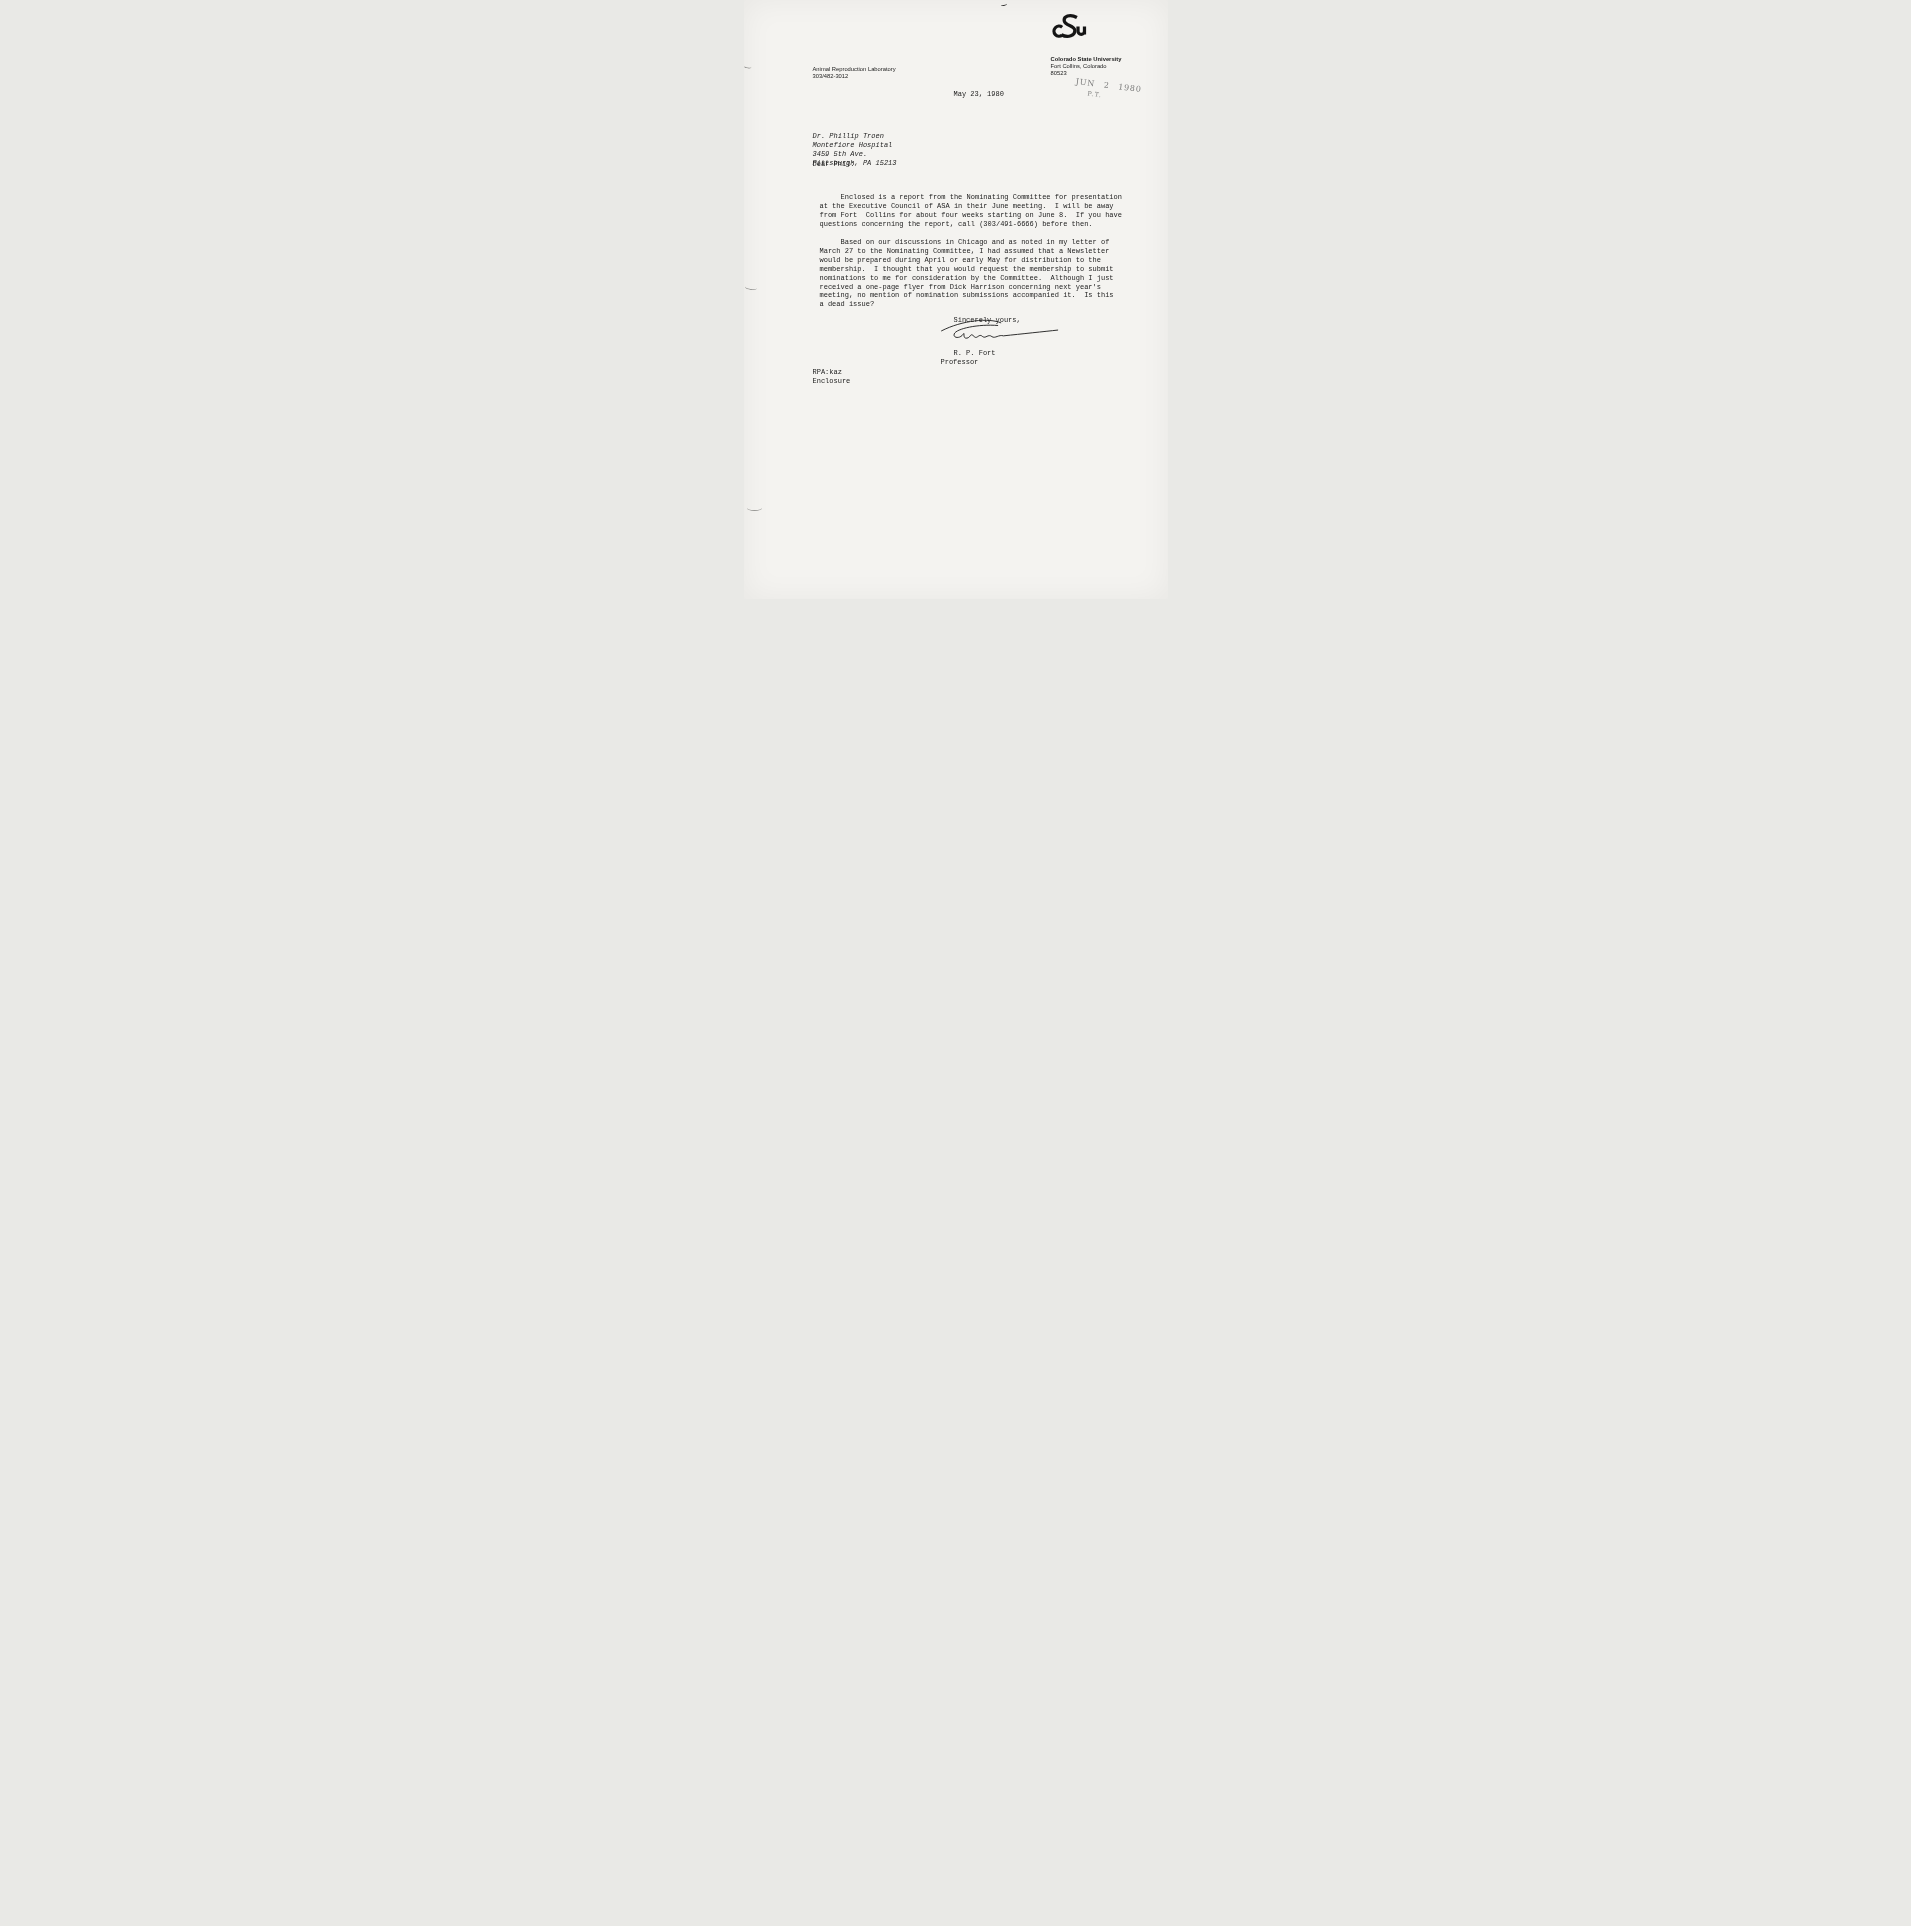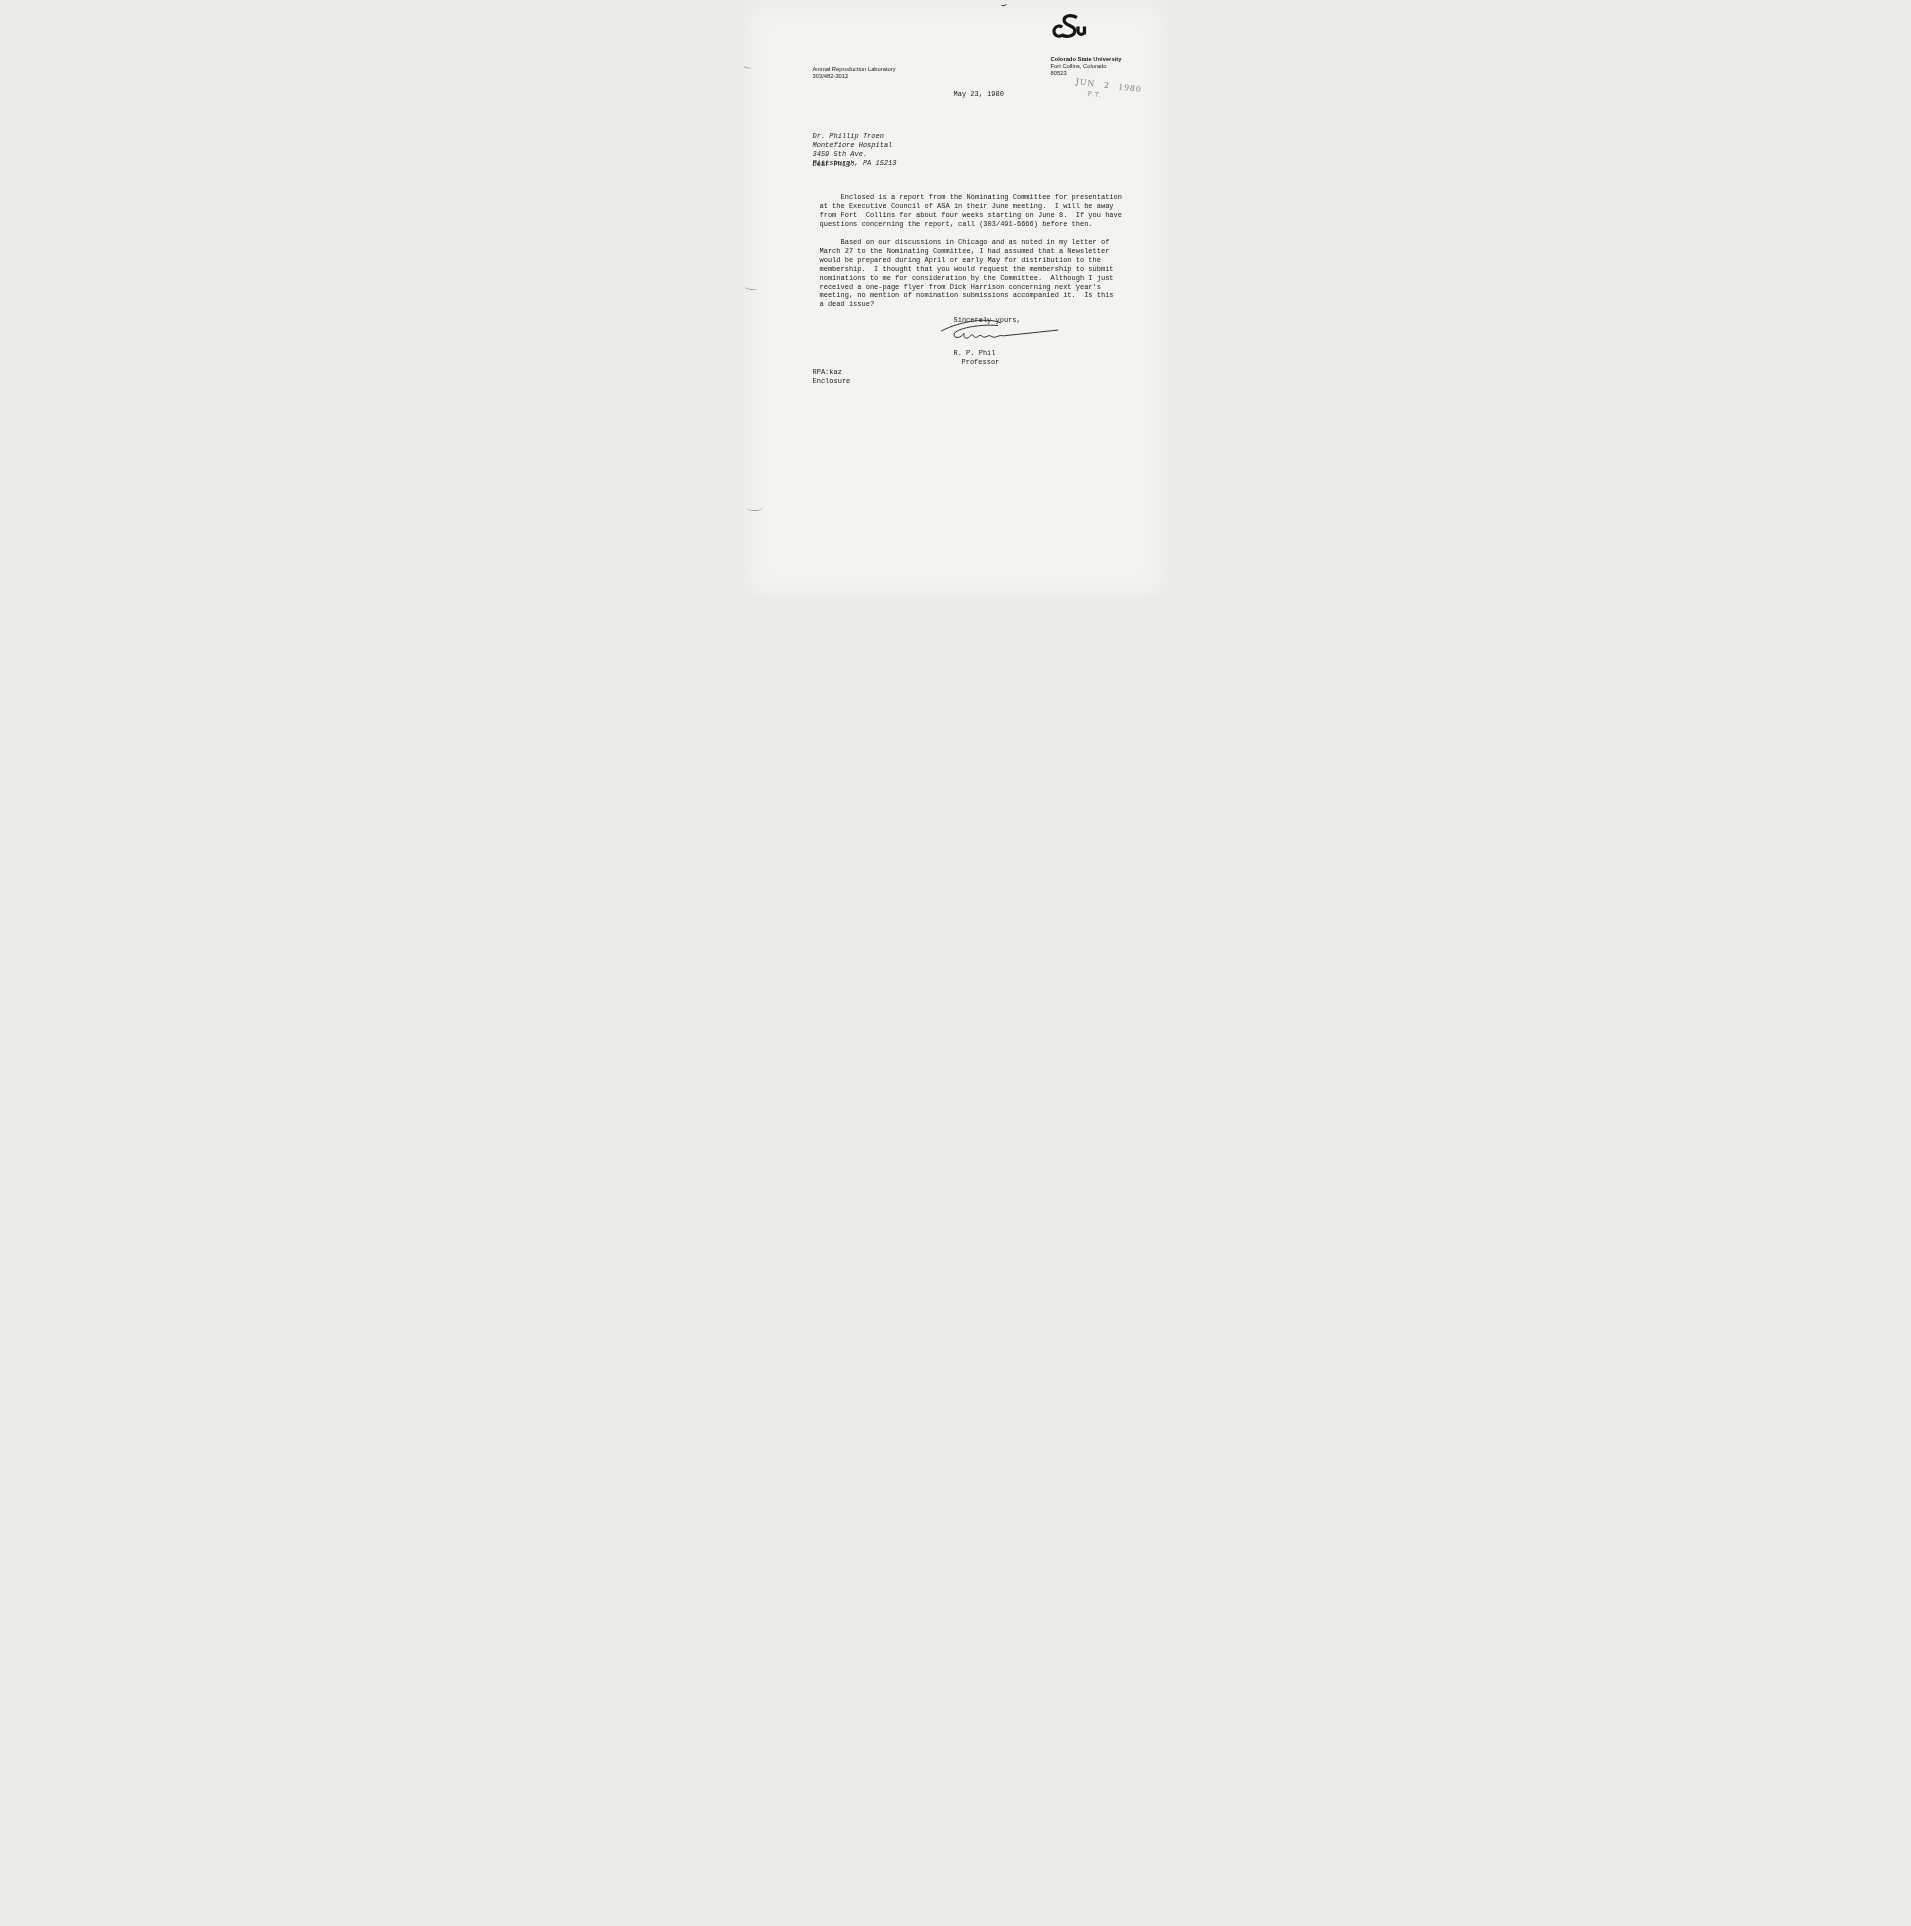--- a/index.html
+++ b/index.html
@@ -41,21 +41,21 @@
   .date       { position:absolute; left:210px; top:90px;text-align:center; }
   .recipient  { position:absolute; left:69px; top:132px;font-style:italic; }
   .salutation { position:absolute; left:69px; top:160px; }
   .para       { position:absolute; left:69px;margin-left:7px; }
   .p1 { top:193px; }
   .p2 { top:238px; }
 
   .valediction { position:absolute; left:210px; top:316px; }
   .signature   { position:absolute; left:196px; top:317px; z-index:2; }
   .sig-name    { position:absolute; left:210px; top:349px; }
-  .sig-title   { position:absolute; left:218px; top:358px; }
+  .sig-title   { position:absolute; left:197px; top:358px; }
   .footer      { position:absolute; left:69px; top:368px; }
 
   
   .top-mark {
     position:absolute; left:257px; top:3.1px; width:6.2px; height:2.7px;
     border-bottom:1.2px solid #2a2a2a; border-radius:0 0 70% 20%;
     transform:rotate(-6deg);
   }
   .artifact { position:absolute; border-bottom:0.8px solid #9a9a97; border-radius:50%; }
   .a1 { left:-3.1px;  top:62px;  width:11.6px; height:6.2px; transform:rotate(18deg); }
@@ -124,20 +124,20 @@
 
   <div class="signature">
     <svg width="120" height="30" viewBox="0 0 312 78" aria-hidden="true">
       <g fill="none" stroke="#202020" stroke-width="2.4" stroke-linecap="round">
         <path d="M4 36 C 58 8, 128 2, 158 15"></path>
         <path d="M150 22 C 100 18, 42 30, 37 44 C 33 55, 52 57, 60 45 C 66 36, 57 57, 70 55 C 81 53, 78 39, 89 51 C 97 59, 101 41, 111 51 C 119 57, 125 43, 135 51 C 143 57, 153 45, 165 49 C 212 44, 270 38, 306 34"></path>
       </g>
     </svg>
   </div>
 
-  <div class="sig-name mono">R. P. Phil</div>
+  <div class="sig-name mono">R. P. Fort</div>
   <div class="sig-title mono">Professor</div>
 
   <div class="footer mono pre">RPA:kaz
 Enclosure</div>
 
 </div>
 
 
 </body></html>

